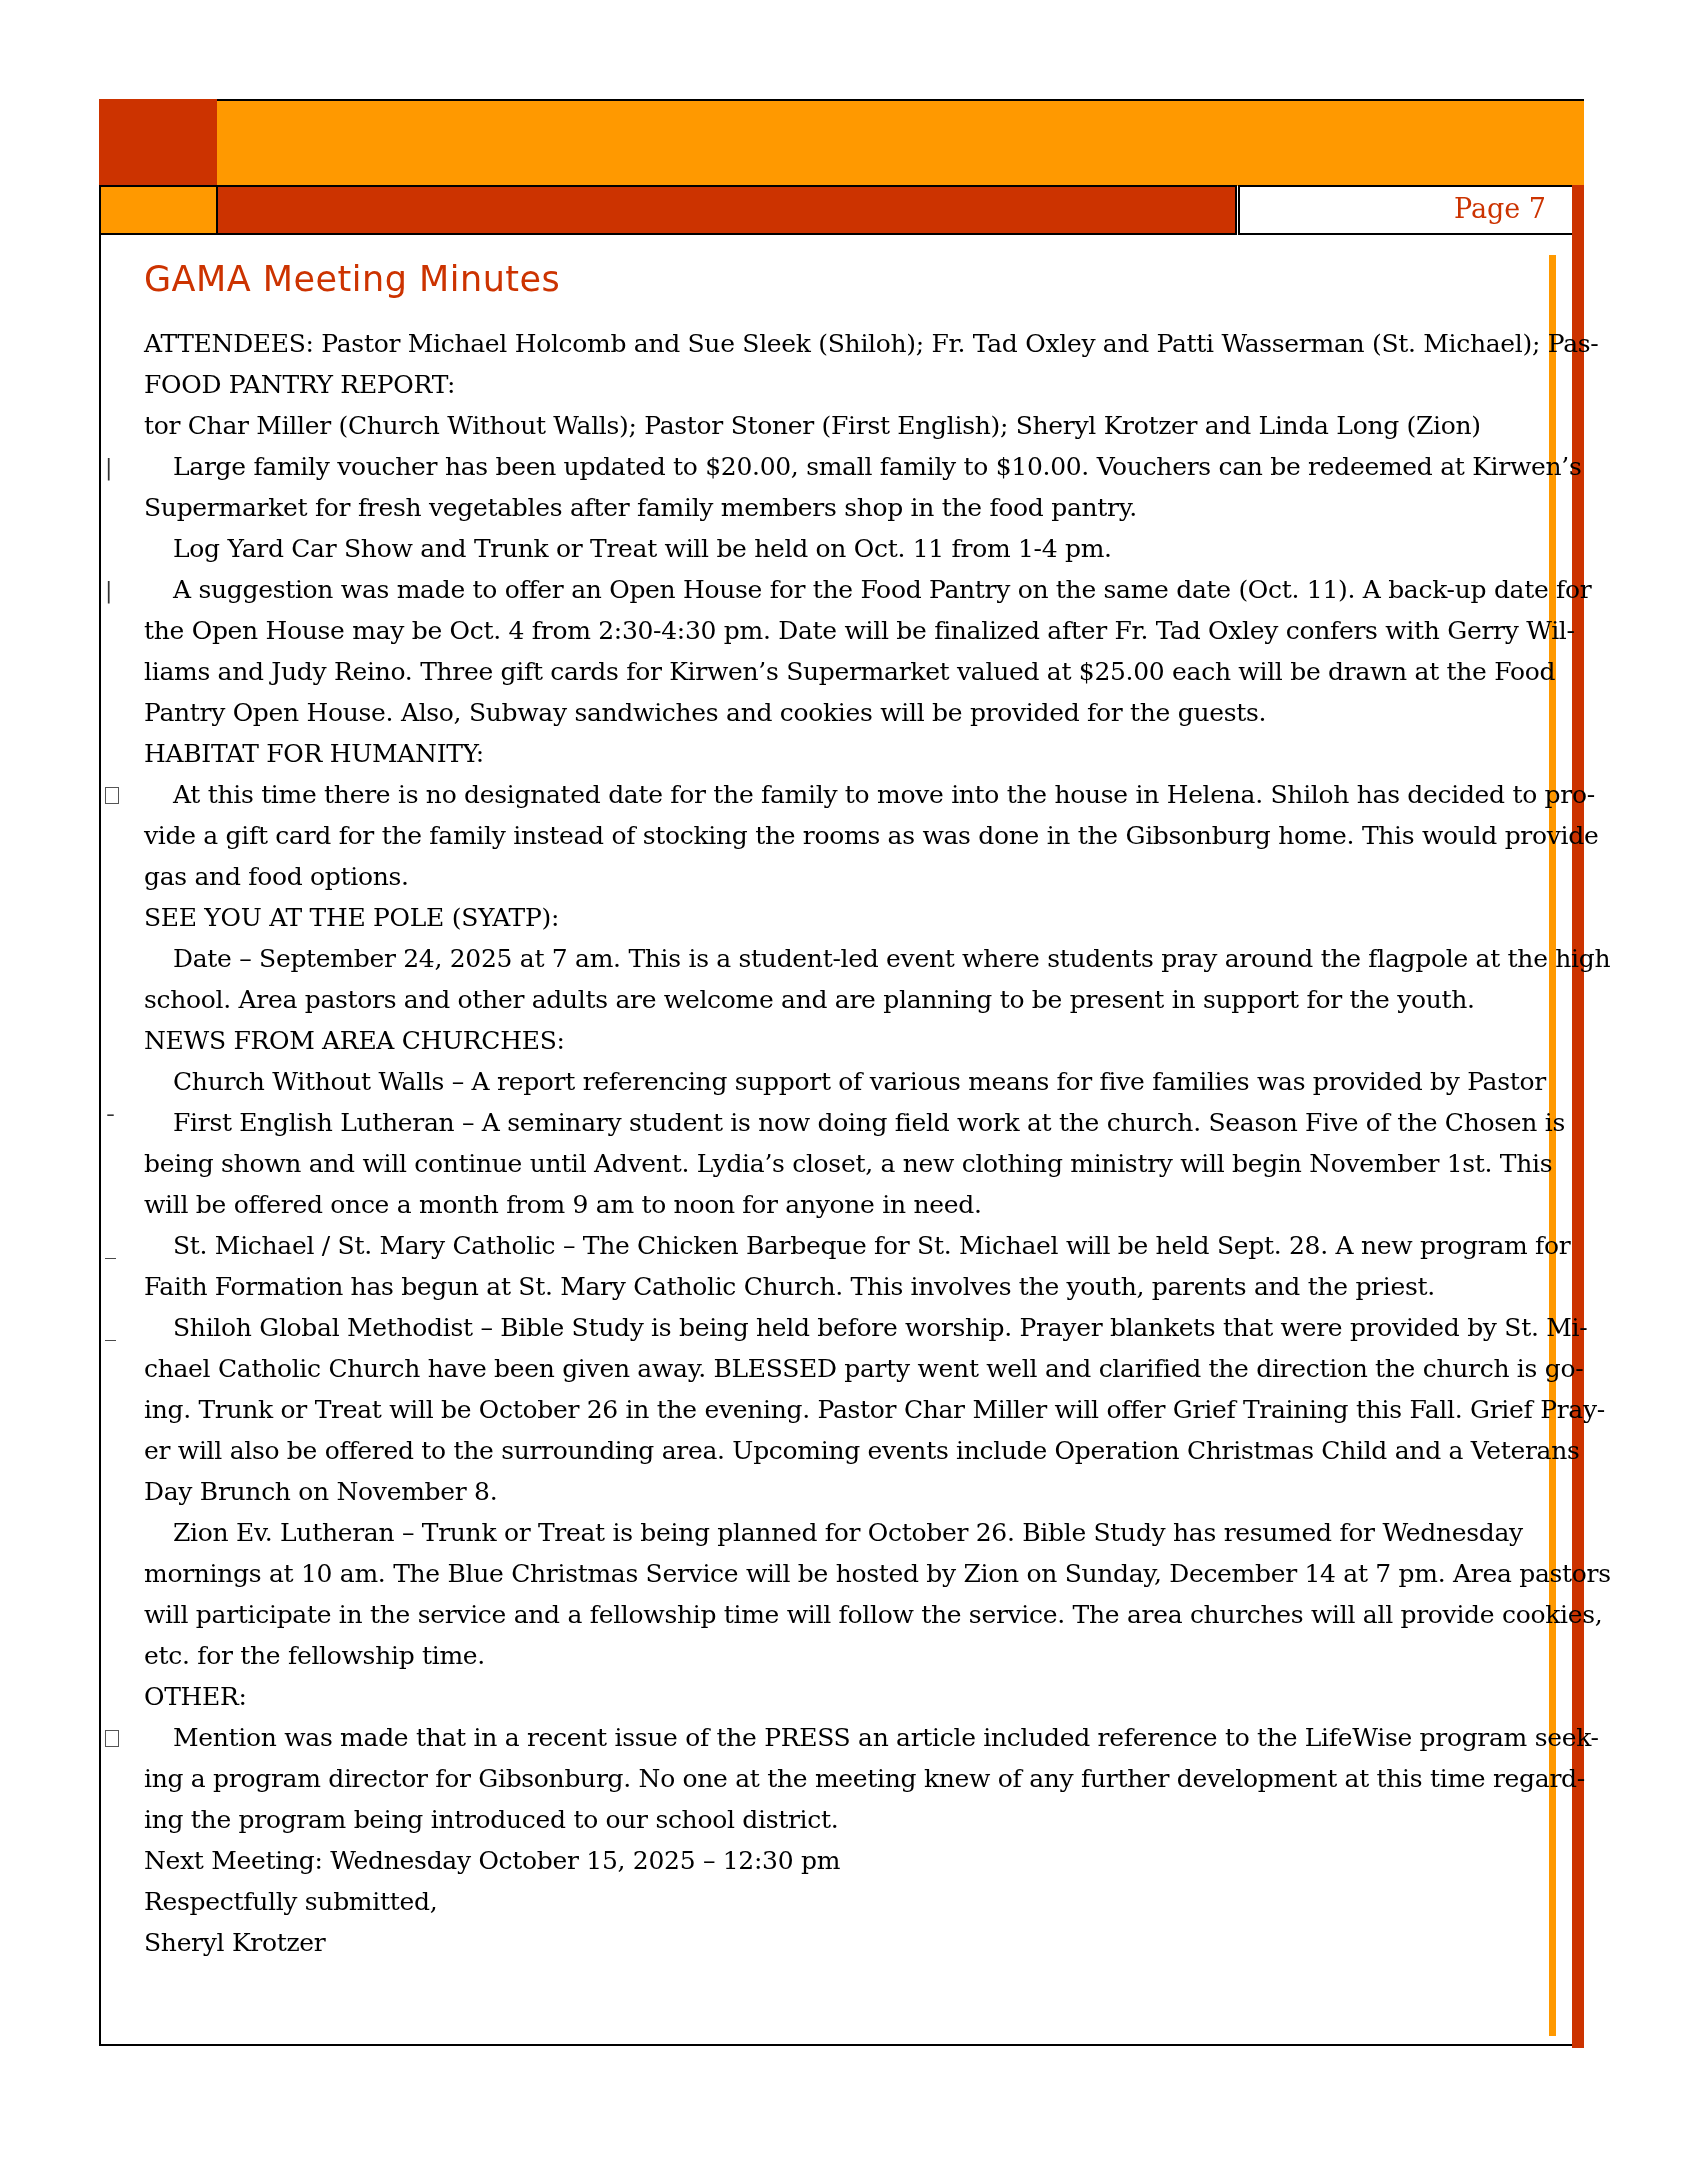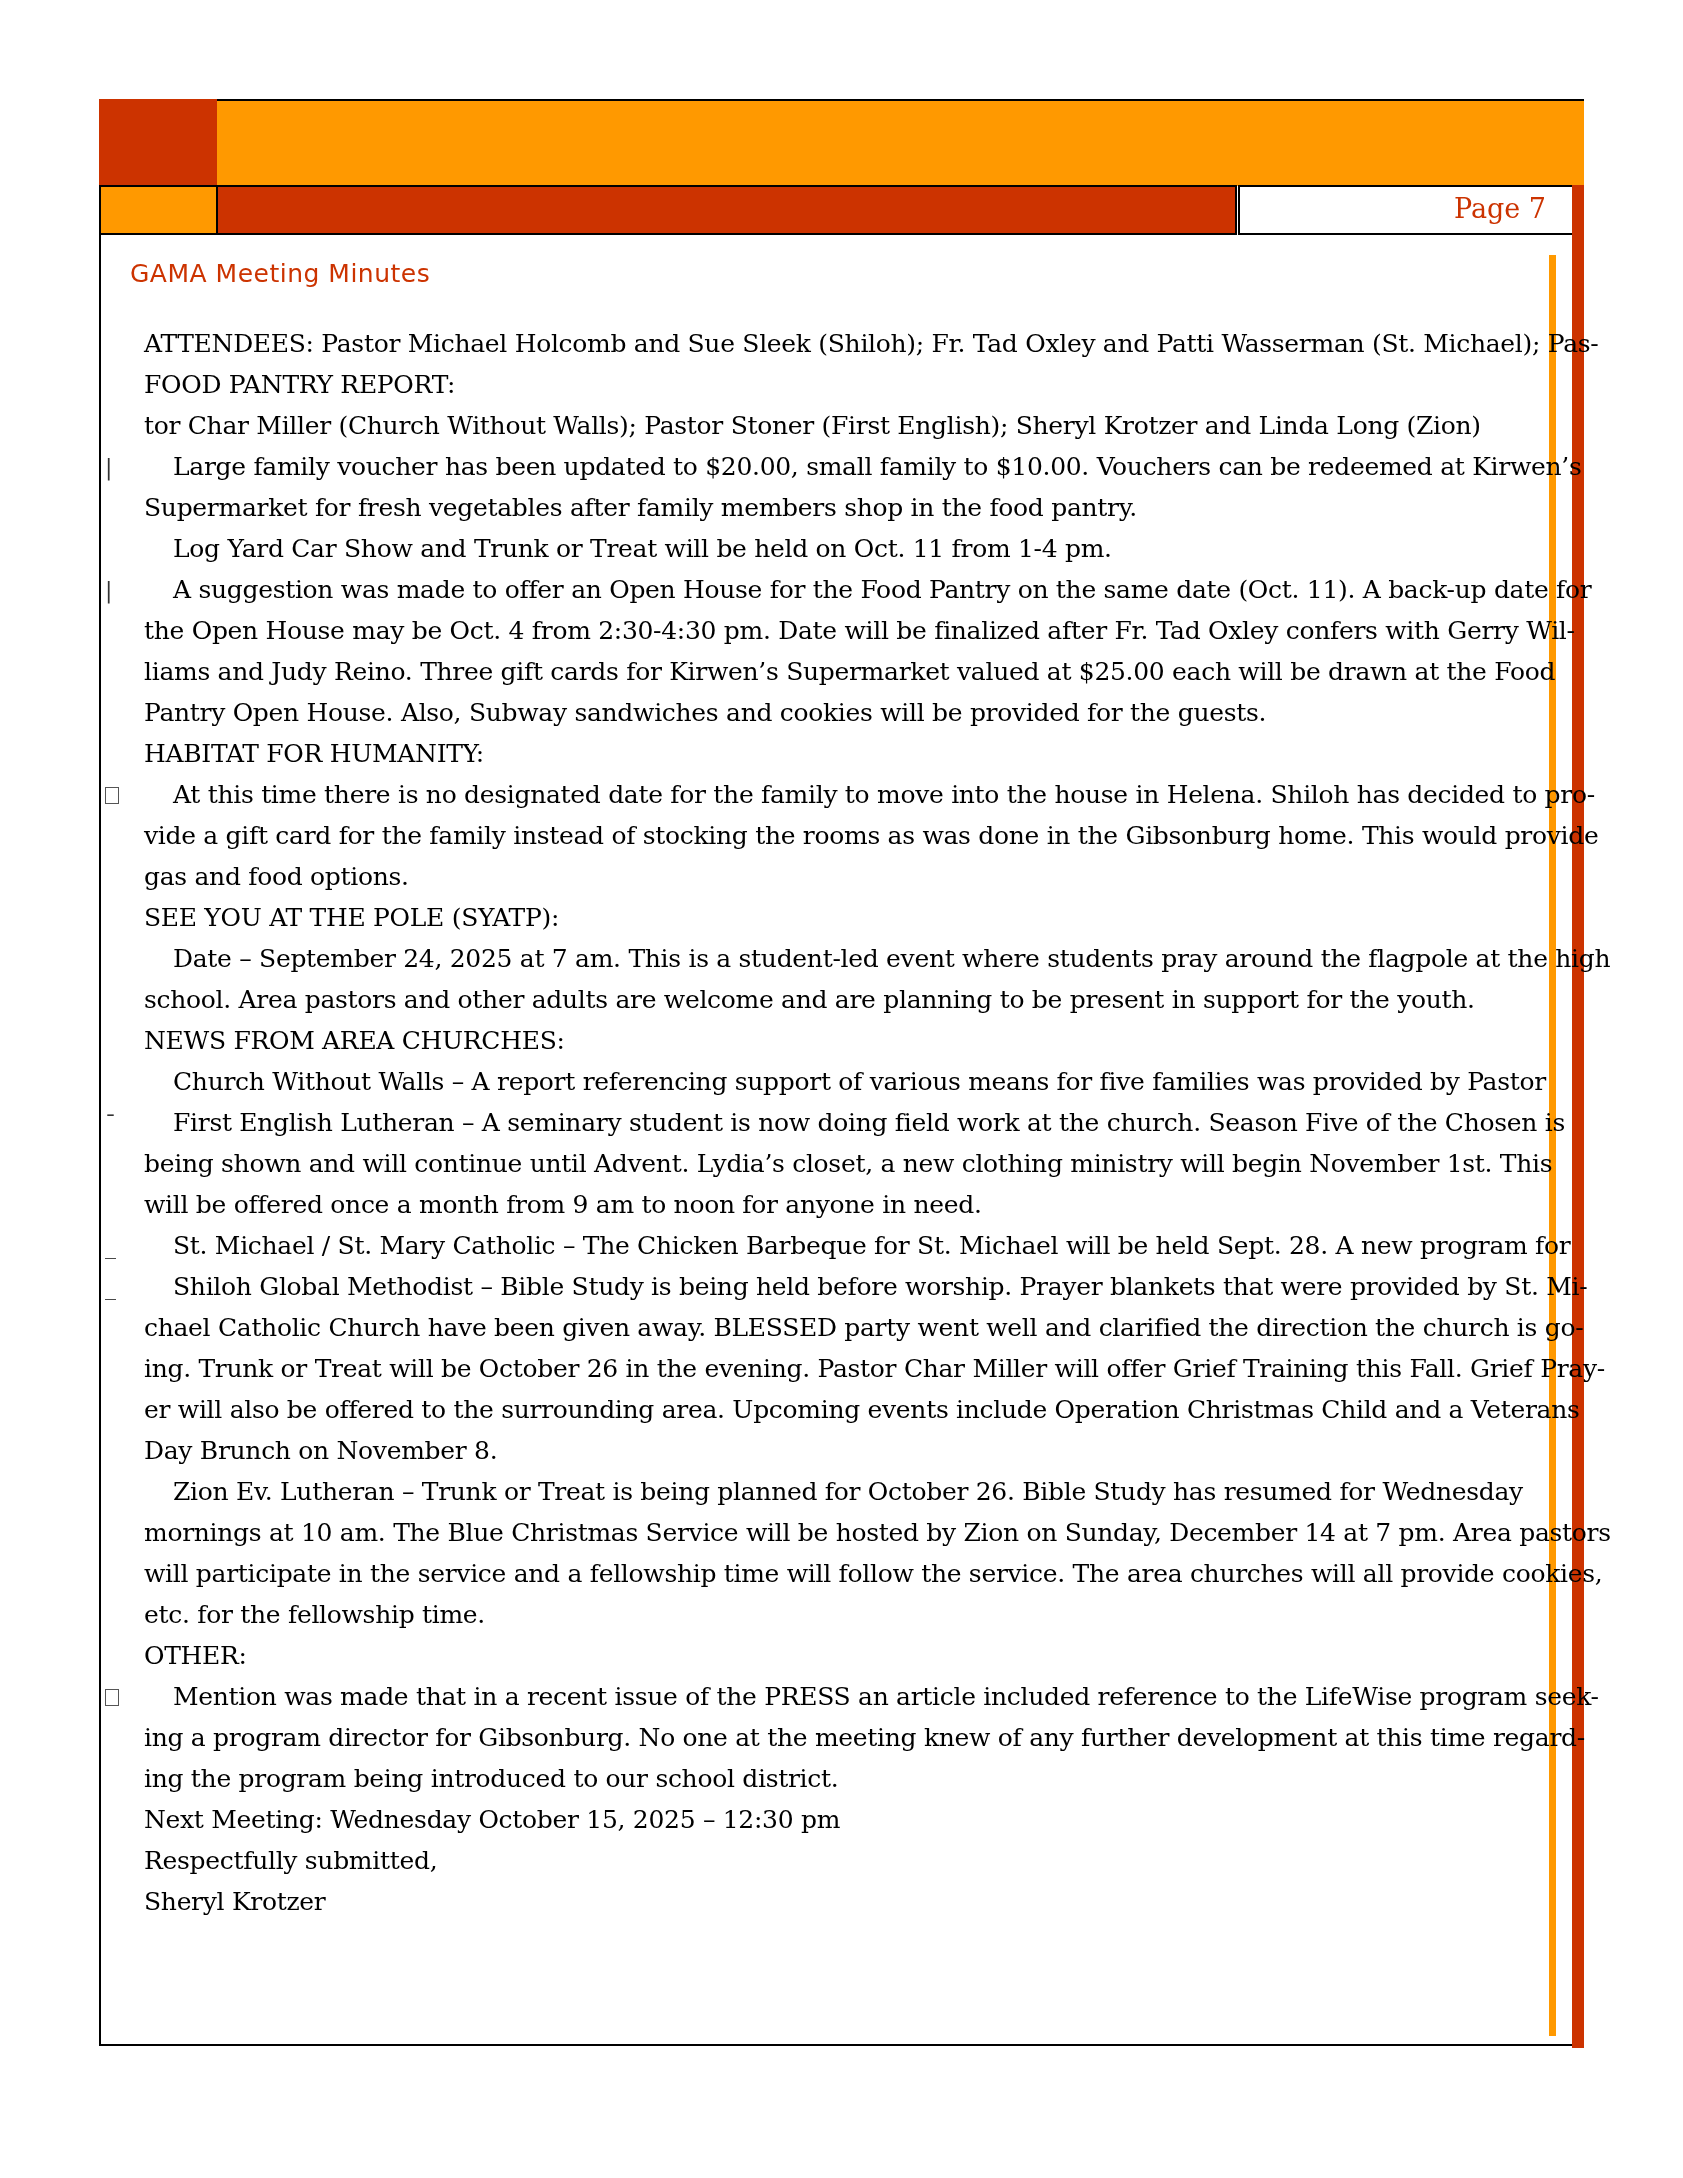--- a/index.html
+++ b/index.html
@@ -17,22 +17,22 @@
     .b-ml { left: 99px; top: 185px; width: 118px; height: 50px; border: 2px solid #000; border-right: 1px solid #000; }
     .b-mm { left: 217px; top: 185px; width: 1020px; height: 50px; border: 2px solid #000; border-left: 1px solid #000; }
     .b-page { left: 1238px; top: 185px; width: 336px; height: 50px; border: 2px solid #000; border-right: none; background: #fff; }
     .page-num {
       position: absolute; right: 28px; top: 6px;
       font-family: "DejaVu Serif", serif; font-size: 27px; color: #cc3300;
     }
     .red-rail { left: 1572px; top: 185px; width: 12px; height: 1863px; }
     .orange-rail { left: 1549px; top: 255px; width: 7px; height: 1781px; }
     .title {
-      position: absolute; left: 130px; top: 259px;
-      font-family: "DejaVu Sans", sans-serif; font-size: 25px; color: #cc3300;
+      position: absolute; left: 144px; top: 259px;
+      font-family: "DejaVu Sans", sans-serif; font-size: 35px; color: #cc3300;
       letter-spacing: 0.5px; white-space: nowrap;
     }
     .body {
       position: absolute; left: 105px; top: 323px; width: 1436px;
       font-family: "DejaVu Serif", serif; font-size: 25px; color: #000;
       line-height: 41px;
     }
     .line { white-space: nowrap; height: 41px; position: relative; }
     .bullet { display: inline-block; width: 29px; font-size: 22px; color: #333; }
     .sq {
@@ -75,20 +75,21 @@
     <div class="line"><span class="txt">gas and food options.</span></div>
     <div class="line"><span class="txt">SEE YOU AT THE POLE (SYATP):</span></div>
     <div class="line"><span class="bullet"></span><span class="txt">Date – September 24, 2025 at 7 am. This is a student-led event where students pray around the flagpole at the high</span></div>
     <div class="line"><span class="txt">school. Area pastors and other adults are welcome and are planning to be present in support for the youth.</span></div>
     <div class="line"><span class="txt">NEWS FROM AREA CHURCHES:</span></div>
     <div class="line"><span class="bullet"></span><span class="txt">Church Without Walls – A report referencing support of various means for five families was provided by Pastor</span></div>
     <div class="line"><span class="bullet">¯</span><span class="txt">First English Lutheran – A seminary student is now doing field work at the church. Season Five of the Chosen is</span></div>
     <div class="line"><span class="txt">being shown and will continue until Advent. Lydia’s closet, a new clothing ministry will begin November 1st. This</span></div>
     <div class="line"><span class="txt">will be offered once a month from 9 am to noon for anyone in need.</span></div>
     <div class="line"><span class="bullet">_</span><span class="txt">St. Michael / St. Mary Catholic – The Chicken Barbeque for St. Michael will be held Sept. 28. A new program for</span></div>
+    <div class="line"><span class="txt">Faith Formation has begun at St. Mary Catholic Church. This involves the youth, parents and the priest.</span></div>
     <div class="line"><span class="bullet">_</span><span class="txt">Shiloh Global Methodist – Bible Study is being held before worship. Prayer blankets that were provided by St. Mi-</span></div>
     <div class="line"><span class="txt">chael Catholic Church have been given away. BLESSED party went well and clarified the direction the church is go-</span></div>
     <div class="line"><span class="txt">ing. Trunk or Treat will be October 26 in the evening. Pastor Char Miller will offer Grief Training this Fall. Grief Pray-</span></div>
     <div class="line"><span class="txt">er will also be offered to the surrounding area. Upcoming events include Operation Christmas Child and a Veterans</span></div>
     <div class="line"><span class="txt">Day Brunch on November 8.</span></div>
     <div class="line"><span class="bullet"></span><span class="txt">Zion Ev. Lutheran – Trunk or Treat is being planned for October 26. Bible Study has resumed for Wednesday</span></div>
     <div class="line"><span class="txt">mornings at 10 am. The Blue Christmas Service will be hosted by Zion on Sunday, December 14 at 7 pm. Area pastors</span></div>
     <div class="line"><span class="txt">will participate in the service and a fellowship time will follow the service. The area churches will all provide cookies,</span></div>
     <div class="line"><span class="txt">etc. for the fellowship time.</span></div>
     <div class="line"><span class="txt">OTHER:</span></div>

